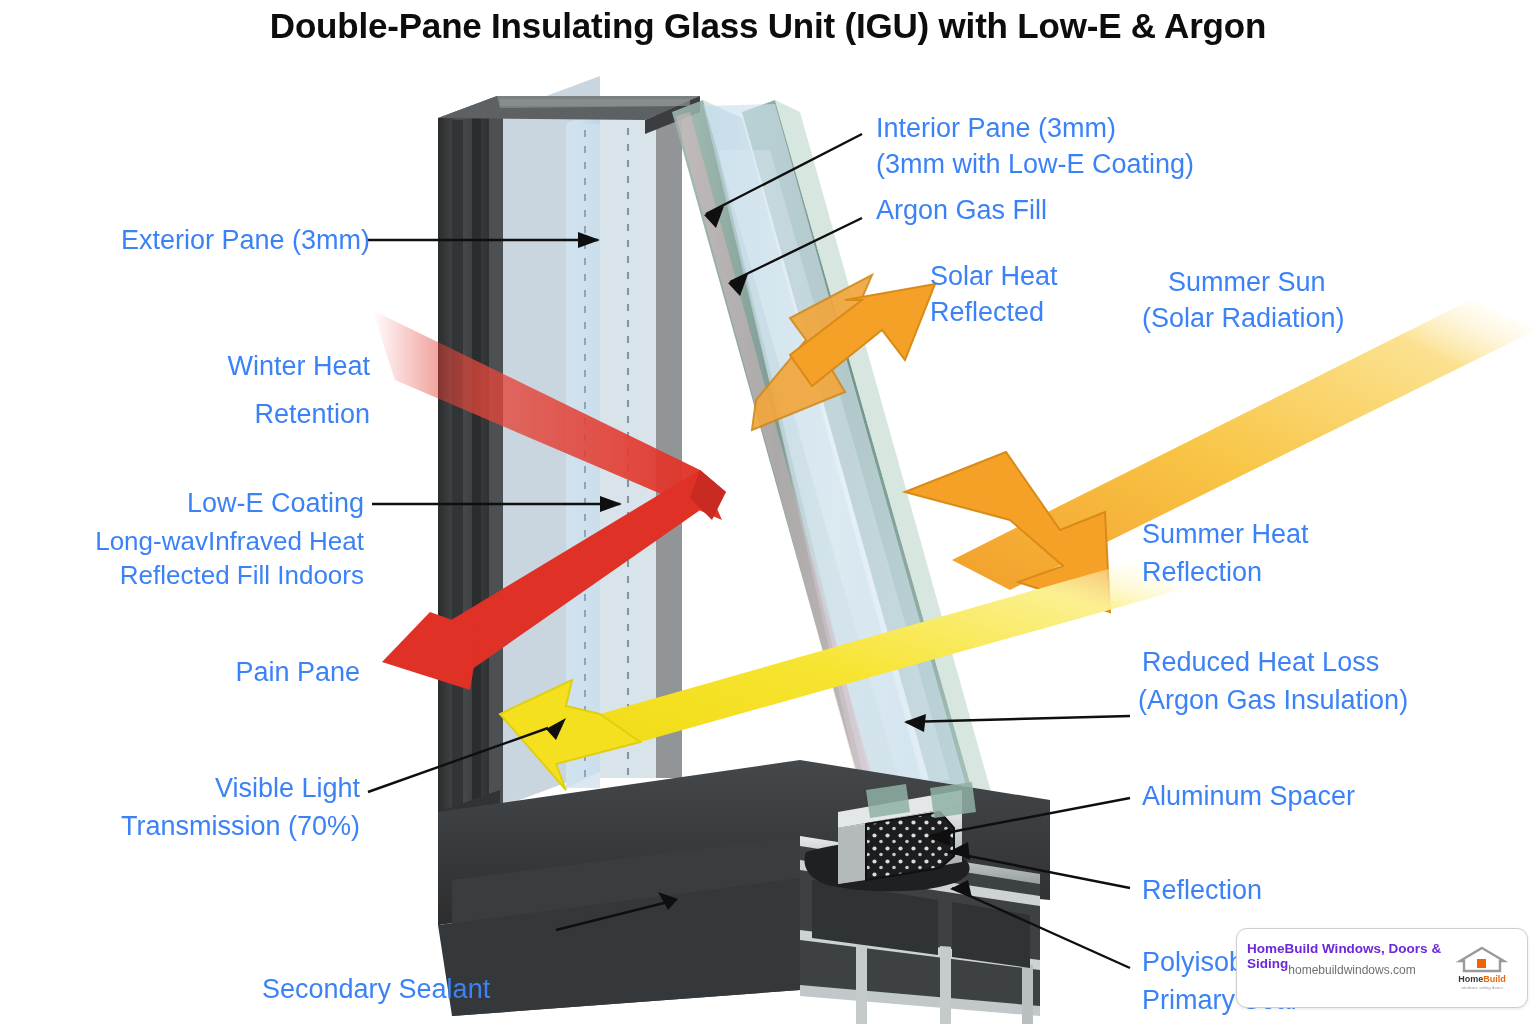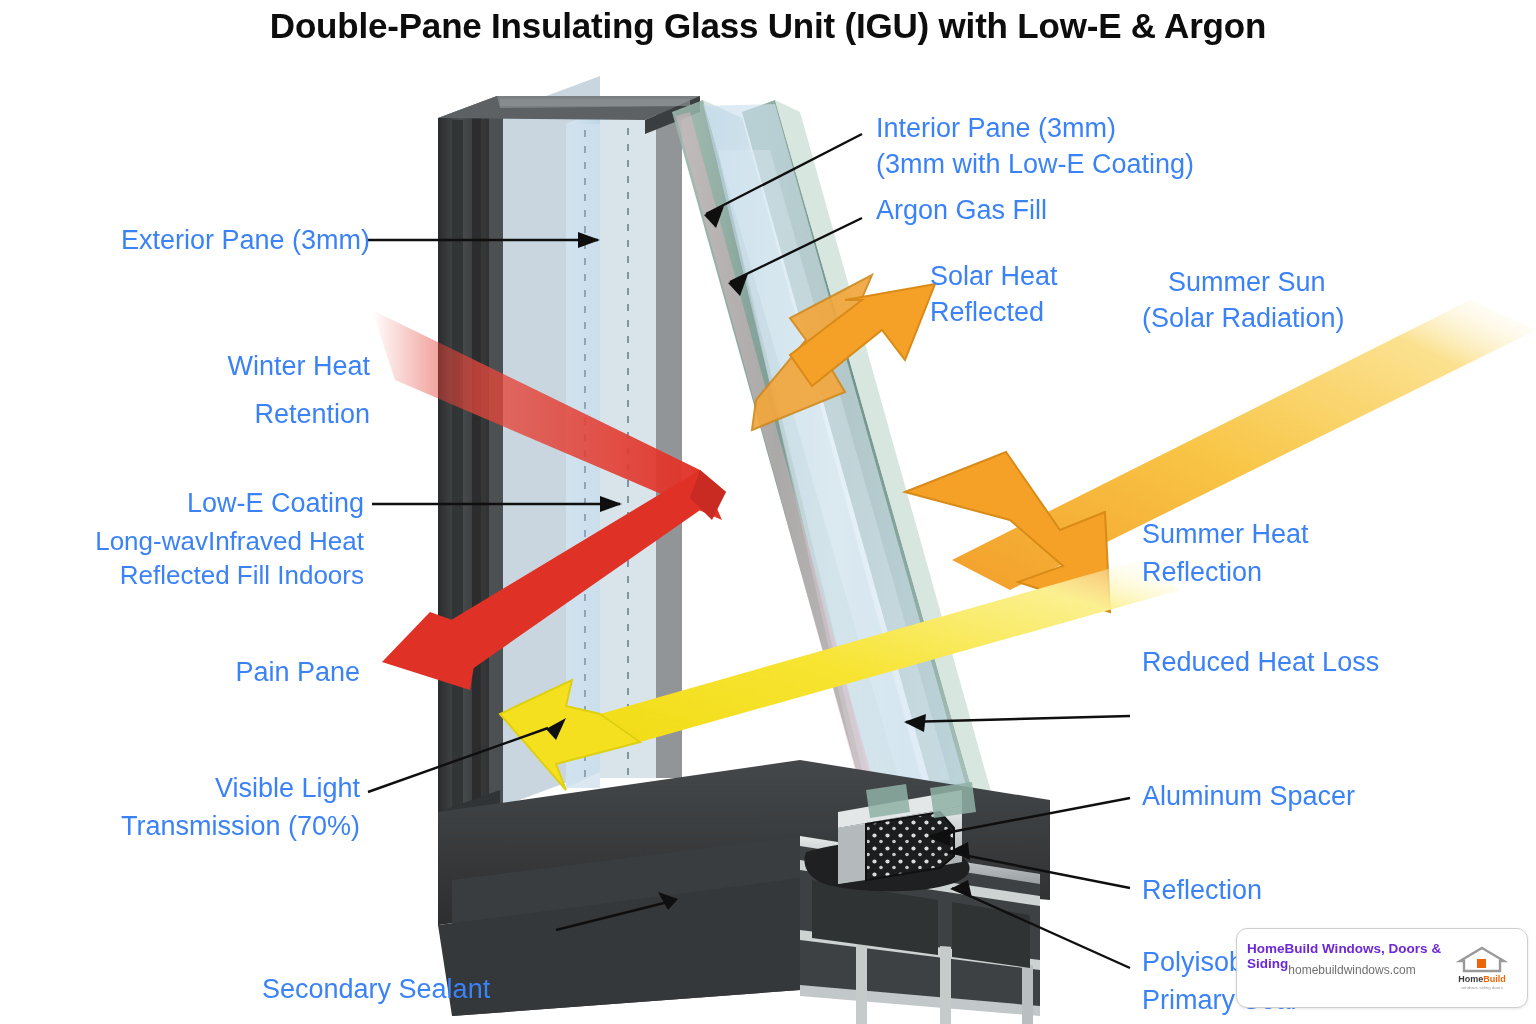--- a/index.html
+++ b/index.html
@@ -244,20 +244,21 @@
   <div class="lbl l" style="left:930px;top:260px;">Solar Heat</div>
   <div class="lbl l" style="left:930px;top:296px;">Reflected</div>
 
   <div class="lbl l" style="left:1168px;top:266px;">Summer Sun</div>
   <div class="lbl l" style="left:1142px;top:302px;">(Solar Radiation)</div>
 
   <div class="lbl l" style="left:1142px;top:518px;">Summer Heat</div>
   <div class="lbl l" style="left:1142px;top:556px;">Reflection</div>
 
   <div class="lbl l" style="left:1142px;top:646px;">Reduced Heat Loss</div>
+  <div class="lbl l" style="left:1138px;top:684px;">(Argon Gas Insulation)</div>
 
   <div class="lbl l" style="left:1142px;top:780px;text-align:right;">Aluminum Spacer</div>
   <div class="lbl l" style="left:1142px;top:874px;">Reflection</div>
 
   <div class="lbl l" style="left:1142px;top:946px;">Polyisobutylene</div>
   <div class="lbl l" style="left:1142px;top:984px;">Primary Seal</div>
 
   <div class="wm">
     <div class="wm-t">HomeBuild Windows, Doors &amp; Siding</div>
     <div class="wm-u">homebuildwindows.com</div>

